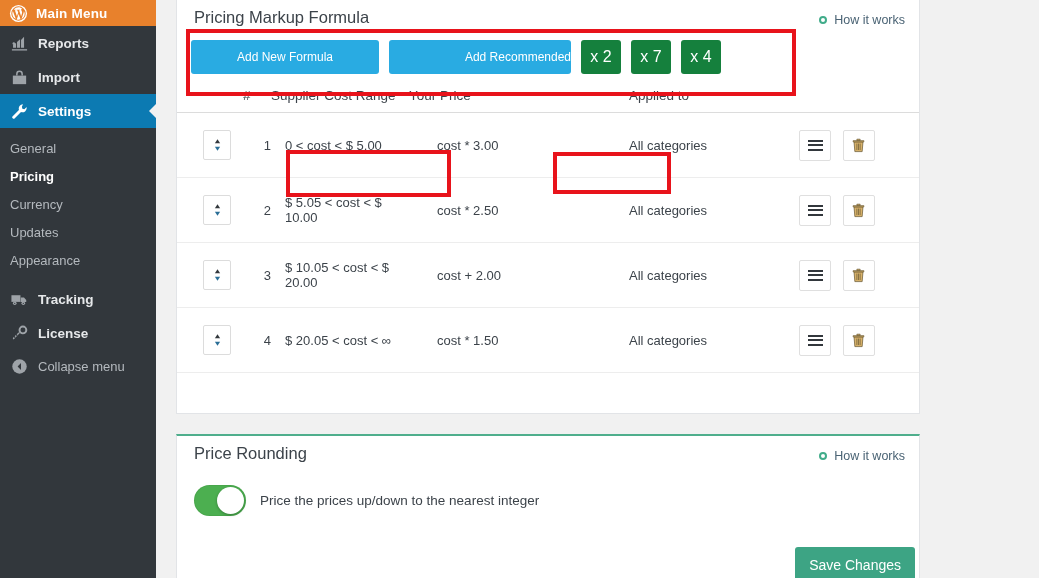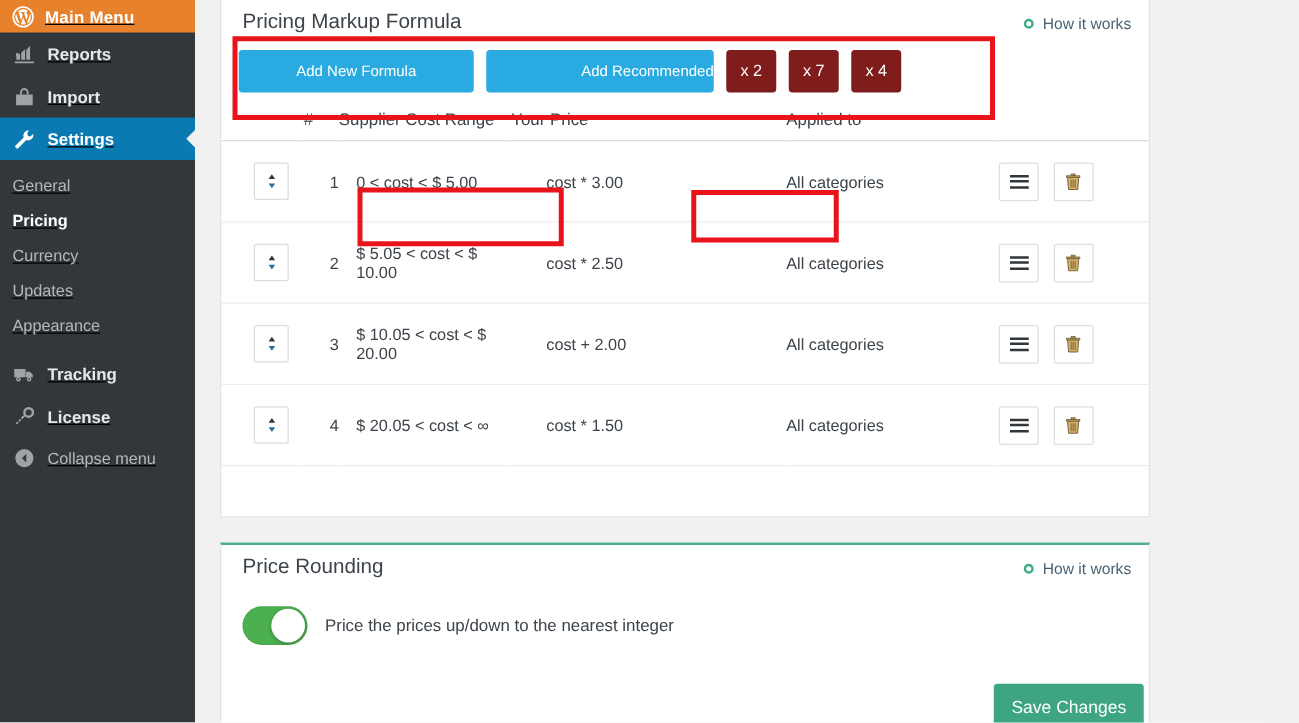--- a/index.html
+++ b/index.html
@@ -2,21 +2,21 @@
 <html><head>
 <meta charset="utf-8">
 <style>
   * { box-sizing: border-box; margin: 0; padding: 0; }
   html, body {
     width: 1039px; height: 578px;
     overflow: hidden;
     background: #f1f1f1;
     font-family: "Liberation Sans", sans-serif;
   }
-  #app { position: relative; width: 920px; height: 578px; display: flex; text-decoration: underline; }
+  #app { position: relative; width: 920px; height: 578px; display: flex; }
 
   
   #sidebar {
     width: 156px; height: 578px; flex: 0 0 156px;
     background: #32373c; color: #eee;
     position: relative;
   }
   .sb-main {
     height: 26px; background: #e8812c; color: #fff;
     display: flex; align-items: center; padding-left: 9px;
@@ -57,21 +57,21 @@
   }
   .panel {
     background: #fff; border: 1px solid #e2e4e7;
     border-top: 2px solid #4fae8c;
     position: absolute; left: 20px; right: 0;
   }
   #panel-formula { top: -2px; height: 416px; }
   #panel-rounding { top: 434px; height: 150px; }
 
   .panel-head {
-    display: flex; align-items: center; justify-content: space-between;
+    display: flex; align-items: flex-end; justify-content: space-between;
     padding: 8px 14px 0 17px;
   }
   .panel-title { font-size: 16.5px; color: #3c434a; font-weight: normal; }
   .howto {
     display: flex; align-items: center; gap: 7px;
     font-size: 12.5px; color: #4a6374; cursor: pointer; padding-top: 3px;
   }
   .howto .ring {
     width: 8px; height: 8px; border-radius: 50%;
     border: 2px solid #41ac8a; box-sizing: border-box;
@@ -83,21 +83,21 @@
     display: flex; align-items: center; gap: 10px;
     padding: 13px 0 0 14px; position: relative;
   }
   .btn {
     border: none; border-radius: 3px; color: #fff; cursor: pointer;
     font-family: "Liberation Sans", sans-serif; font-size: 12px;
     height: 34px; line-height: 34px; text-align: center;
   }
   .btn-blue { background: #29abe2; width: 188px; }
   .btn-blue.wide { width: 182px; text-align: right; }
-  .btn-green-sm { background: #7f1d1d; width: 40px; font-size: 13px; }
+  .btn-green-sm { background: #15803d; width: 40px; font-size: 16px; }
   .redbox {
     position: absolute; border: 4px solid #e8131b; pointer-events: none;
   }
   #rb-toolbar { left: 9px; top: 2px; width: 610px; height: 67px; }
 
   
   table.fml { width: 100%; border-collapse: collapse; margin-top: 14px; }
   table.fml th {
     font-size: 13.5px; font-weight: normal; color: #3c434a;
     padding: 0 0 9px 0; text-align: left; border-bottom: 1px solid #dcdcdc;

